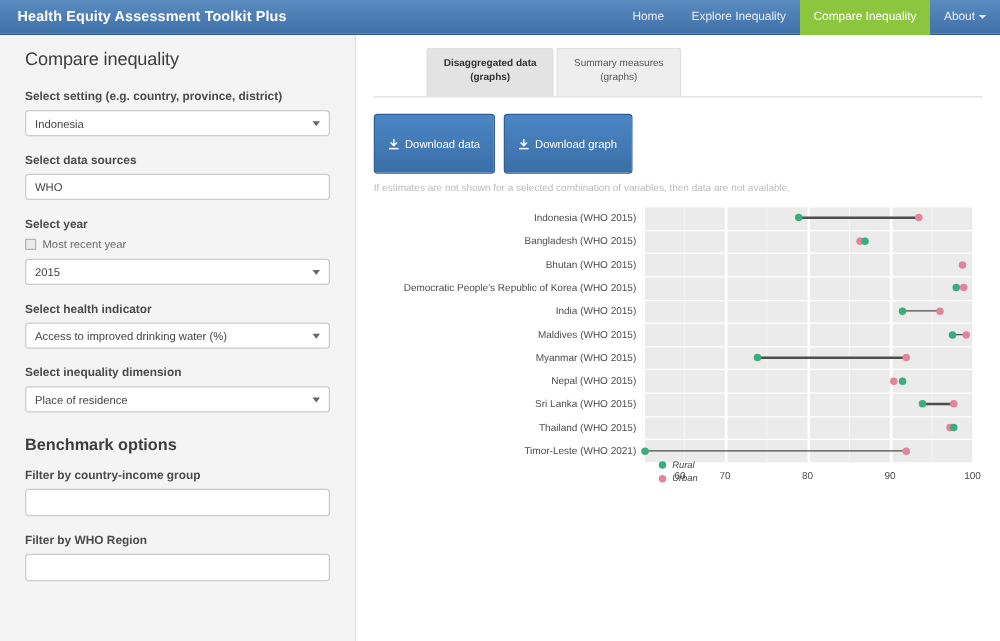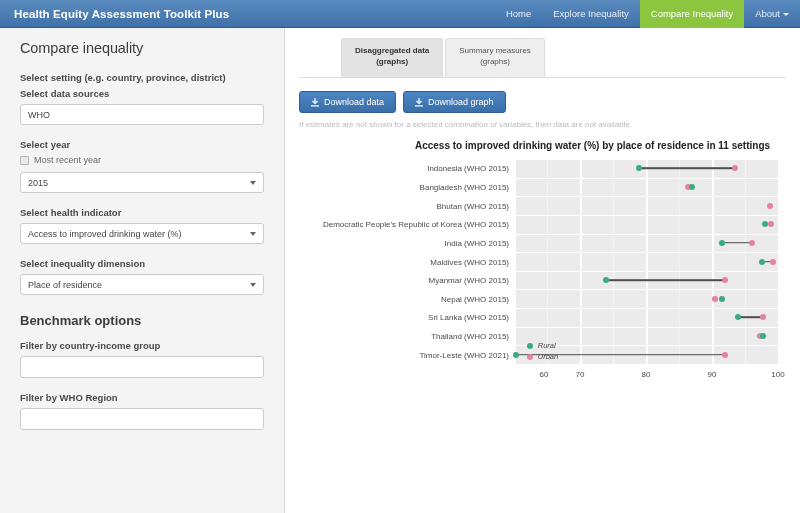--- a/index.html
+++ b/index.html
@@ -157,21 +157,21 @@
     font-weight: bold;
     color: #333333;
   }
   .btn-row { margin: 13px 0 7px 0; display: flex; gap: 7px; }
   .btn {
     background: linear-gradient(to bottom, #4b86c4 0%, #3a6fa8 100%);
     border: 1px solid #2f5f94;
     border-radius: 3px;
     color: #ffffff;
     font-size: 9px;
-    padding: 5px 11px;
+    padding: 18px 11px;
     display: flex;
     align-items: center;
     gap: 5px;
     cursor: pointer;
     white-space: nowrap;
   }
   .dl-icon {
     display: inline-block;
     width: 8px; height: 9px;
     position: relative;
@@ -284,20 +284,24 @@
     </div>
   </div>
 </div>
 
 <div class="page">
 
   <div class="sidebar">
     <h2>Compare inequality</h2>
 
     <label class="field-label">Select setting (e.g. country, province, district)</label>
+    <div class="select-box">
+      <span>Indonesia</span>
+      <span class="sel-caret"></span>
+    </div>
 
     <label class="field-label">Select data sources</label>
     <div class="text-box">
       <span>WHO</span>
     </div>
 
     <label class="field-label">Select year</label>
     <div class="checkbox-row">
       <span class="cbox"></span>
       <span class="cbox-label">Most recent year</span>
@@ -362,21 +366,20 @@
             <rect x="0" y="7.3" width="8" height="1.2" fill="#ffffff"></rect>
           </svg>
         </span>
         <span>Download graph</span>
       </div>
     </div>
 
     <div class="note">If estimates are not shown for a selected combination of variables, then data are not available.</div>
 
     <div class="chart-wrap">
-      <div class="chart-title">Access to improved drinking water (%) by place of residence in 11 settings</div>
       <div class="plot-area">
         <div class="plot-bg" id="plot-bg">
             <div class="gridline-v major" style="left: 0px;"></div>
             <div class="gridline-v major" style="left: 66px;"></div>
             <div class="gridline-v major" style="left: 132px;"></div>
             <div class="gridline-v major" style="left: 198px;"></div>
             <div class="gridline-v major" style="left: 264px;"></div>
             <div class="gridline-v" style="left: 33px; background: rgb(244, 244, 244);"></div>
             <div class="gridline-v" style="left: 99px; background: rgb(244, 244, 244);"></div>
             <div class="gridline-v" style="left: 165px; background: rgb(244, 244, 244);"></div>

